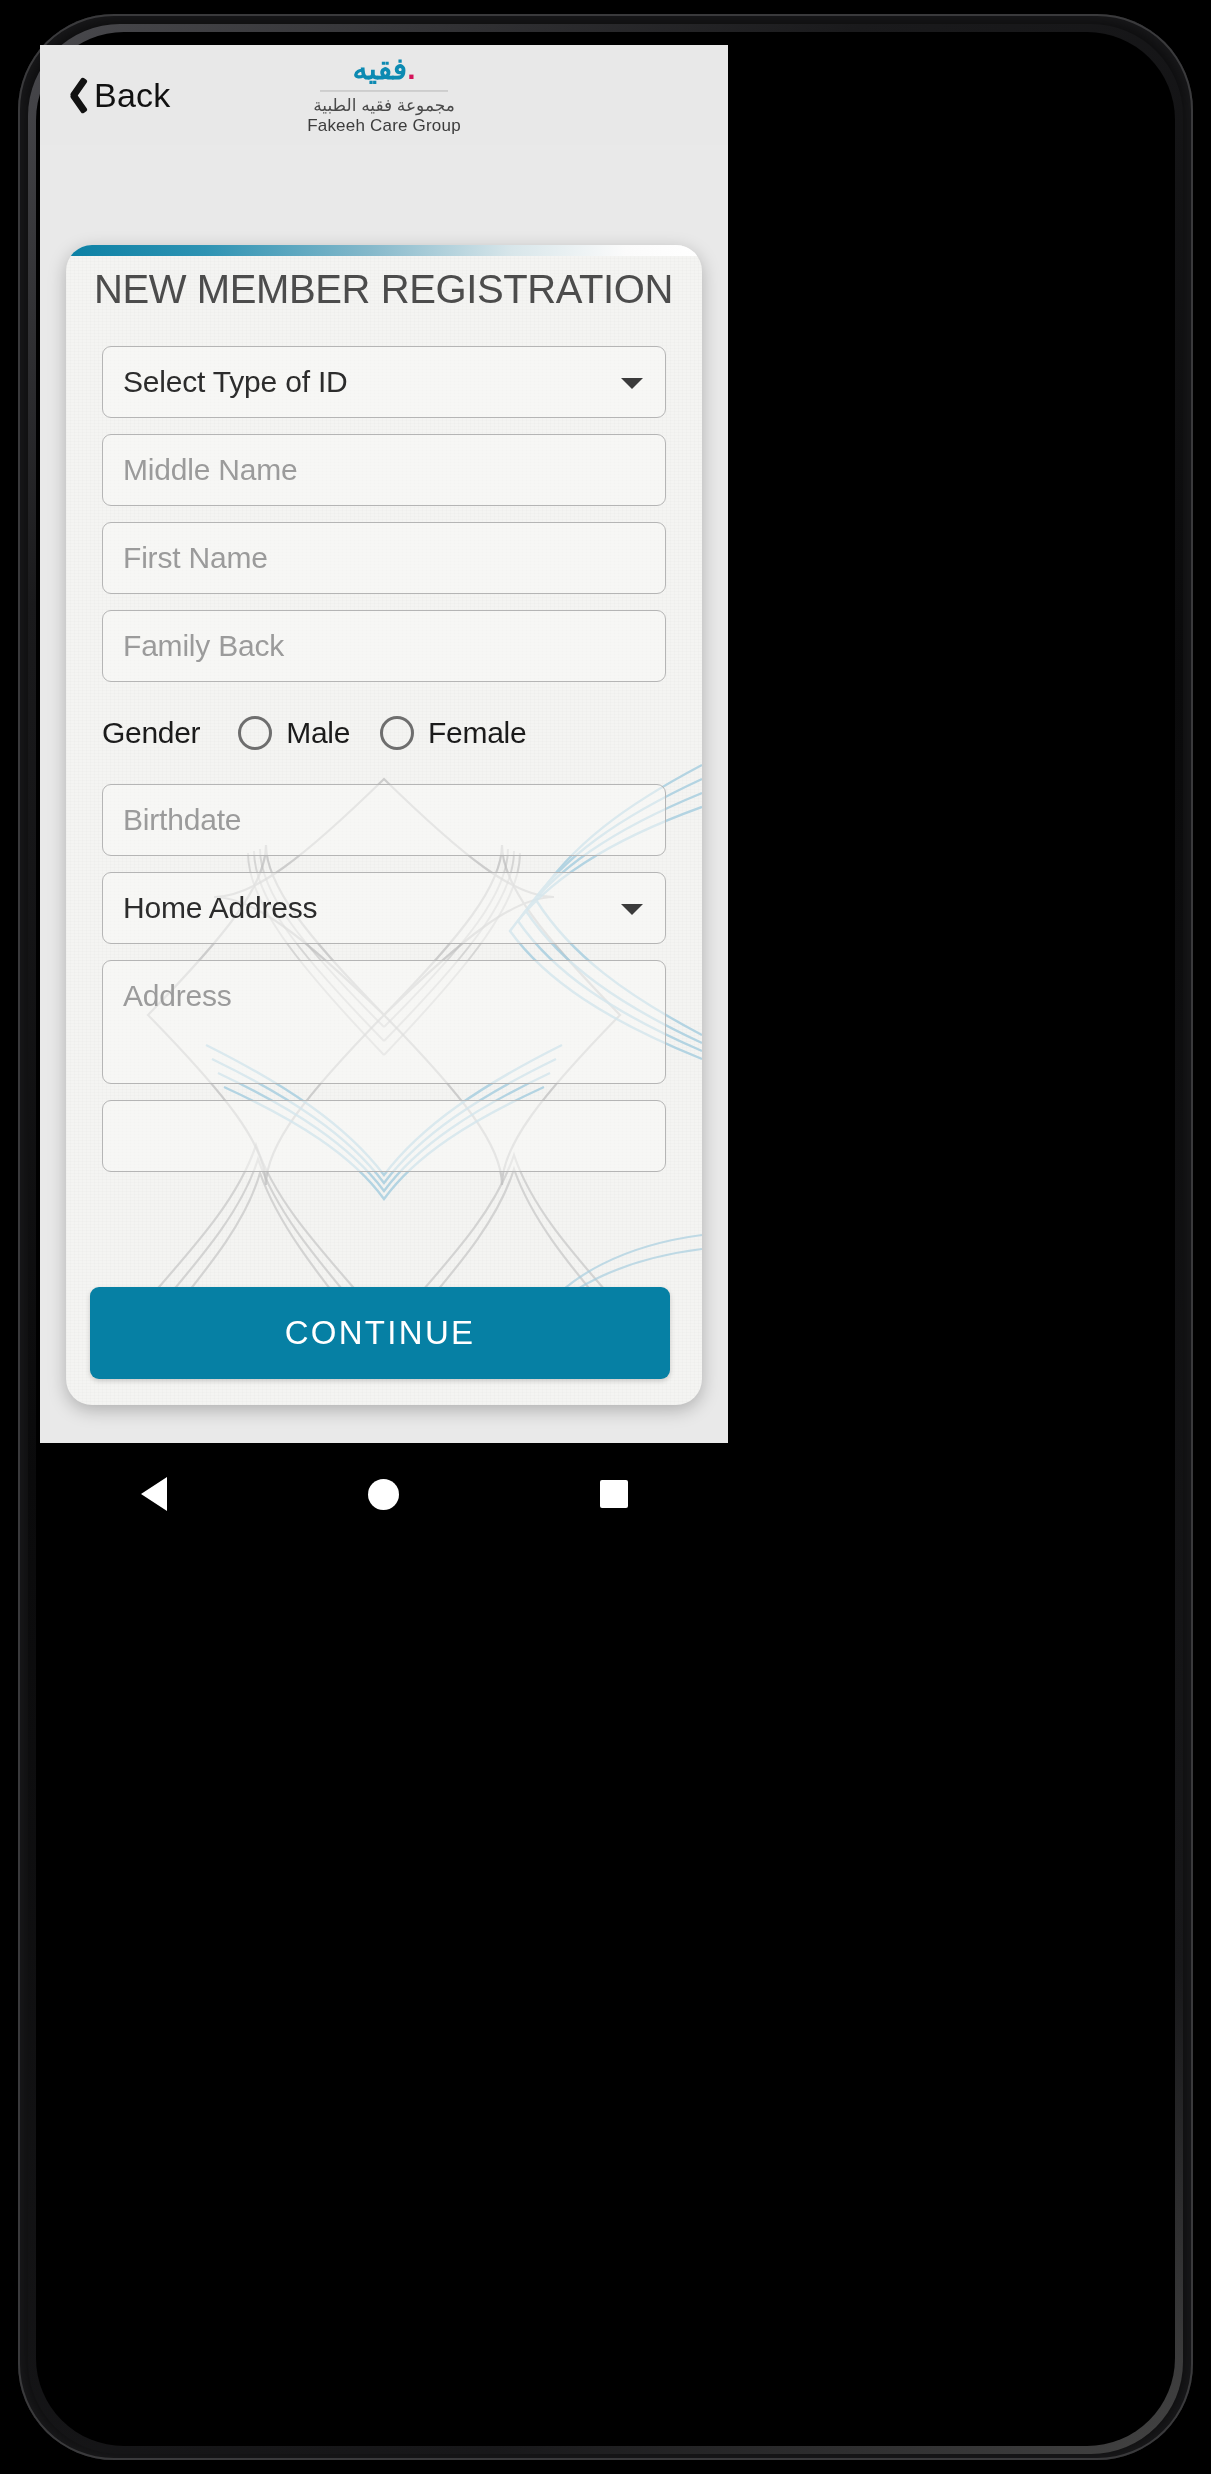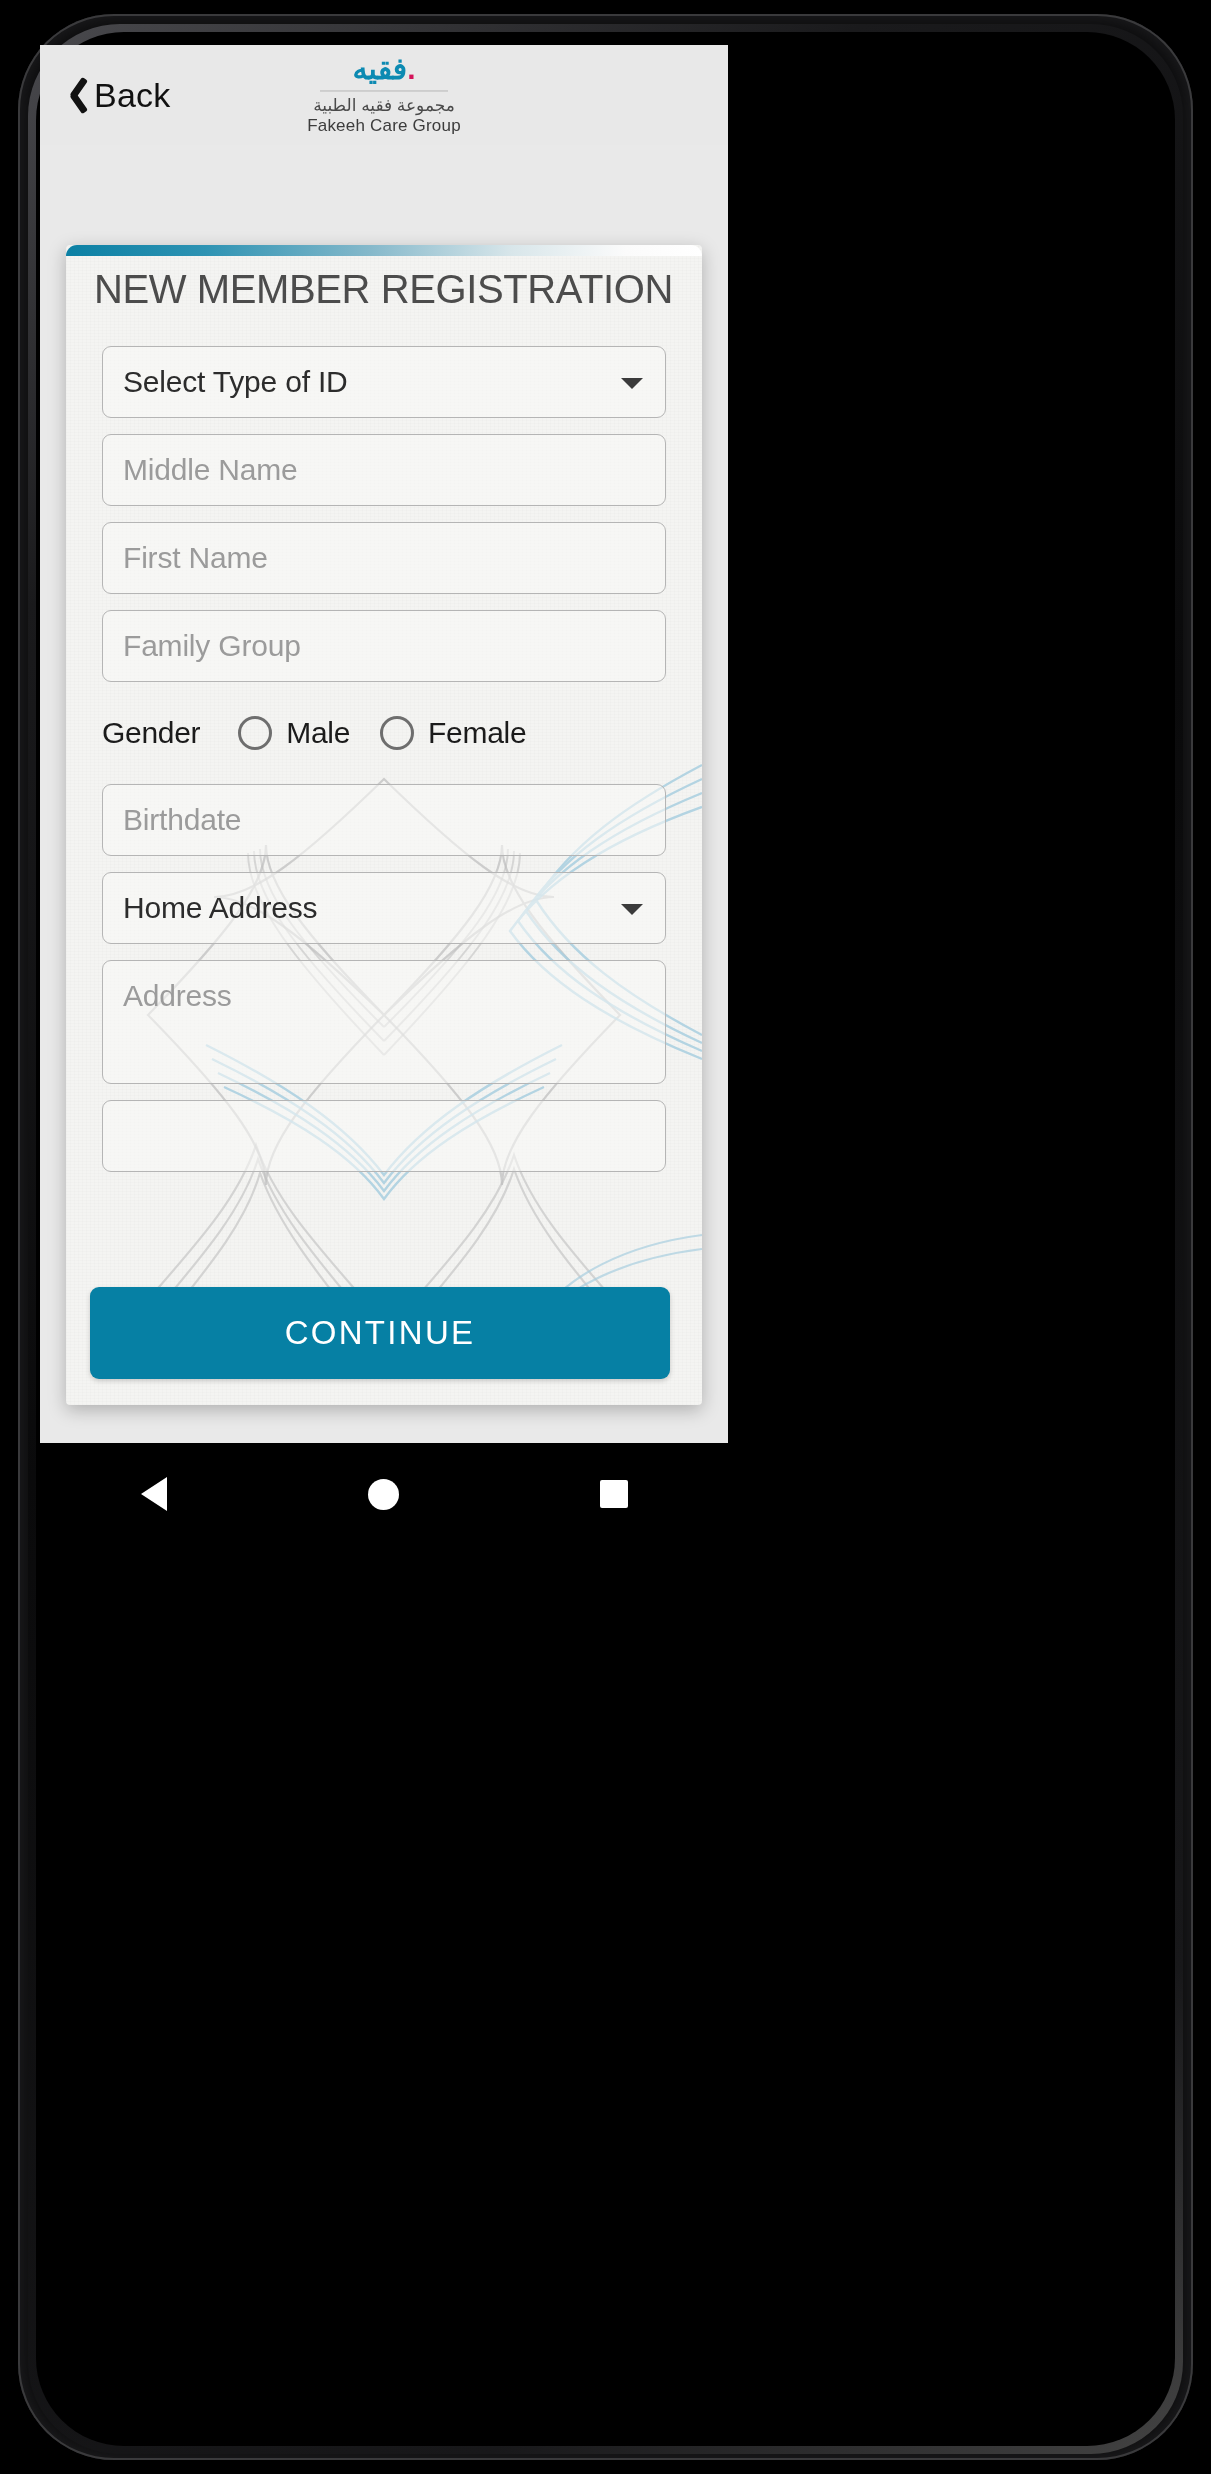--- a/index.html
+++ b/index.html
@@ -159,21 +159,21 @@
   .brand-en { font-size: 17px; color:#3c3c3c; letter-spacing:.2px; margin-top: 1px;}
 
   
   #form-card {
     position: absolute;
     left: 26px; top: 200px;
     width: 636px; height: 1160px;
     background:
       linear-gradient(180deg, rgba(0,0,0,0) 0, rgba(0,0,0,0) 100%),
       #f4f4f2;
-    border-radius: 4px;
+    border-radius: 26px;
     box-shadow: 0 5px 18px rgba(0,0,0,.25);
     overflow: hidden;
   }
   
   #form-card::before{
     content:"";
     position:absolute; inset:0;
     background-image:
       repeating-linear-gradient(0deg, rgba(0,0,0,.012) 0 1px, transparent 1px 3px),
       repeating-linear-gradient(90deg, rgba(0,0,0,.012) 0 1px, transparent 1px 4px);
@@ -358,21 +358,21 @@
 
       <div class="field">
         <span class="field-text">Middle Name</span>
       </div>
 
       <div class="field">
         <span class="field-text">First Name</span>
       </div>
 
       <div class="field">
-        <span class="field-text">Family Group</span>
+        <span class="field-text">Family Back</span>
       </div>
 
       <div id="gender-row">
         <span id="gender-label">Gender</span>
         <span class="radio-opt">
           <span class="radio-circle"></span>
           <span class="radio-label">Male</span>
         </span>
         <span class="radio-opt">
           <span class="radio-circle"></span>

